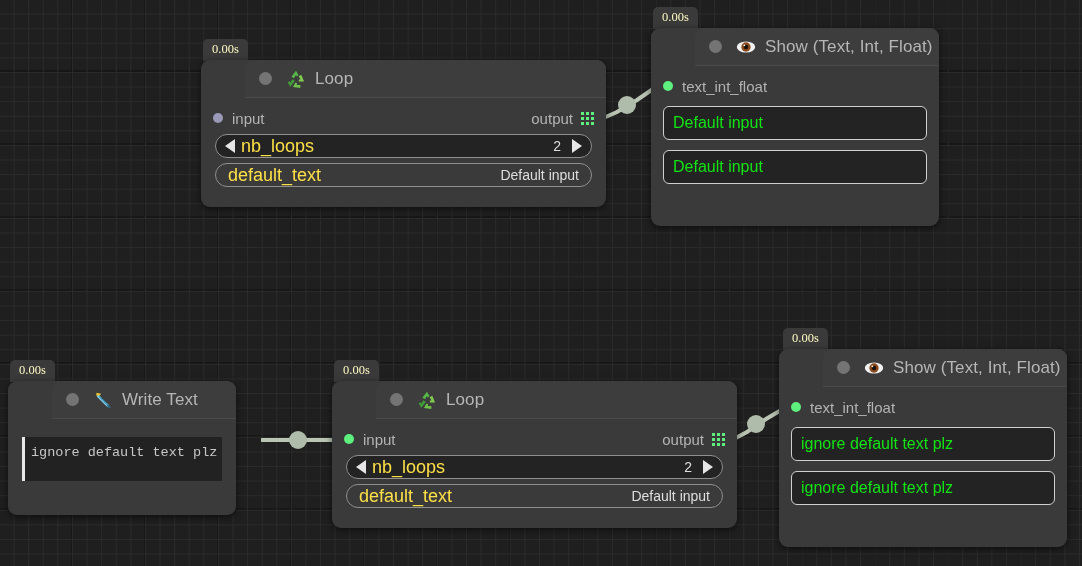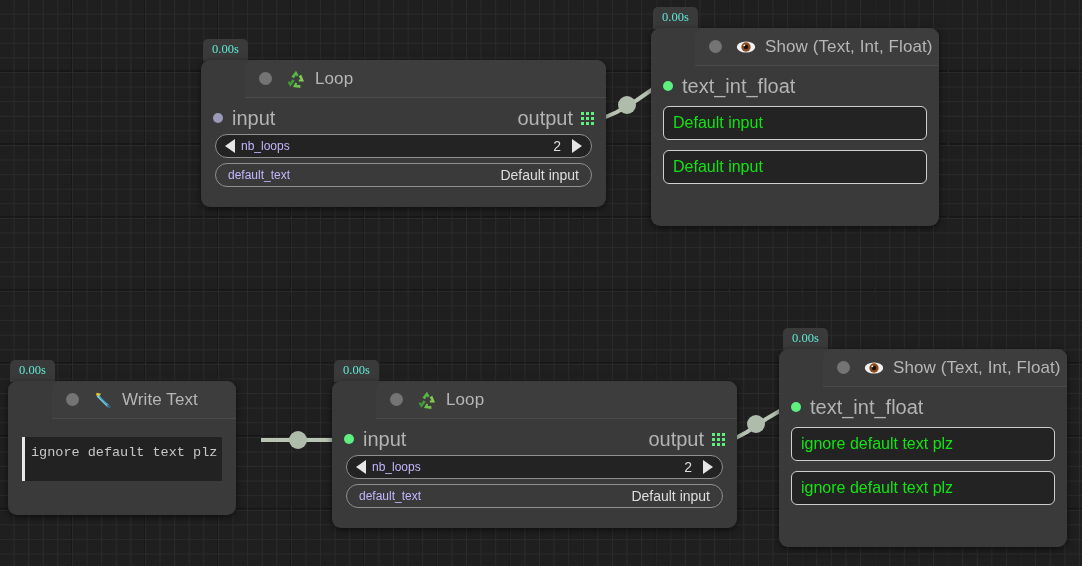--- a/index.html
+++ b/index.html
@@ -80,21 +80,21 @@
     letter-spacing: 0.1px;
   }
   .node-body {
     padding: 8px 10px 12px 10px;
   }
 
   
   .time-badge {
     position: absolute;
     background: #3a3a3a;
-    color: #5eead4;
+    color: #fef9c3;
     font-size: 12.5px;
     padding: 4px 9px 5px 9px;
     border-radius: 5px 5px 0 0;
     font-family: "Liberation Serif", serif;
     line-height: 1;
   }
 
   
   .port-row {
     display: flex;
@@ -104,21 +104,21 @@
   }
   .port-dot {
     width: 10px; height: 10px;
     border-radius: 50%;
     flex: 0 0 auto;
   }
   .dot-green { background: #5ef07e; }
   .dot-lav   { background: #9a9ab8; }
   .port-label {
     color: #b3b3b3;
-    font-size: 20px;
+    font-size: 15px;
     margin-left: 9px;
   }
   .port-label.right { margin-left: 0; margin-right: 8px; }
   .spacer { flex: 1 1 auto; }
   .grid-icon {
     display: grid;
     grid-template-columns: repeat(3, 3px);
     grid-template-rows: repeat(3, 3px);
     gap: 2px;
     flex: 0 0 auto;
@@ -132,22 +132,22 @@
     height: 24px;
     border: 1px solid #8f8f8f;
     border-radius: 13px;
     margin: 5px 4px;
     padding: 0 12px;
     box-sizing: border-box;
     background: transparent;
   }
   .pill.stepper { background: #232323; padding: 0 9px; }
   .pill .pname {
-    color: #c4b5fd;
-    font-size: 12px;
+    color: #fde047;
+    font-size: 18px;
   }
   .pill .pval {
     color: #dedede;
     font-size: 14px;
     margin-left: auto;
   }
   .pill.stepper .pname { margin-left: 6px; }
   .arrow {
     width: 0; height: 0;
     flex: 0 0 auto;

